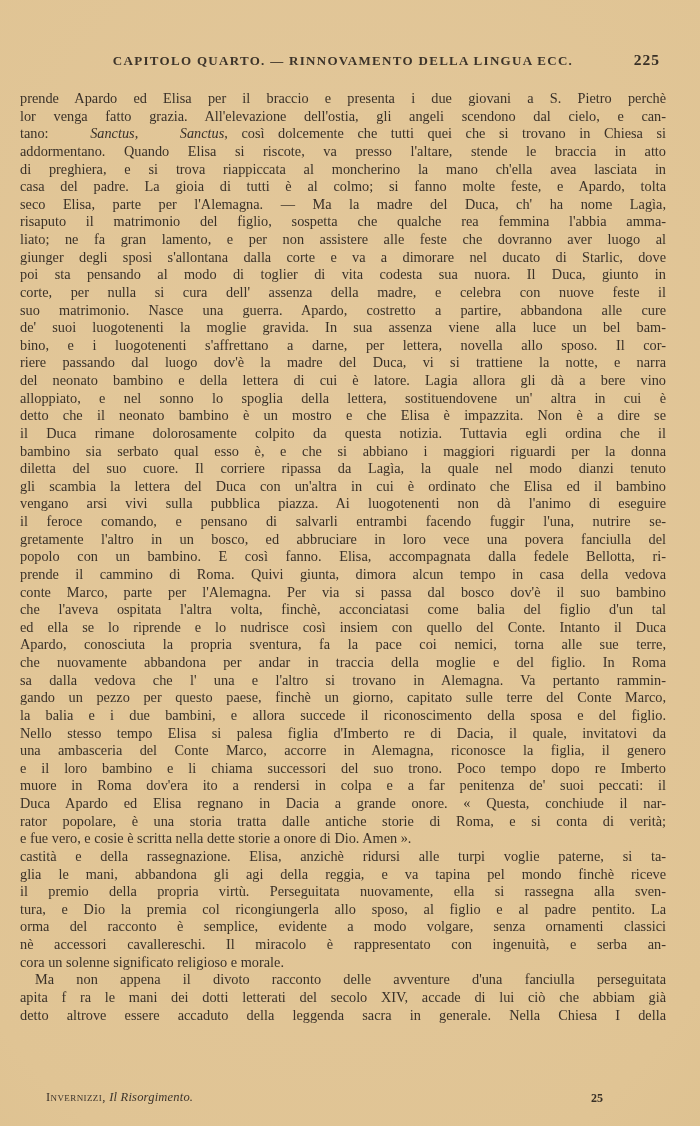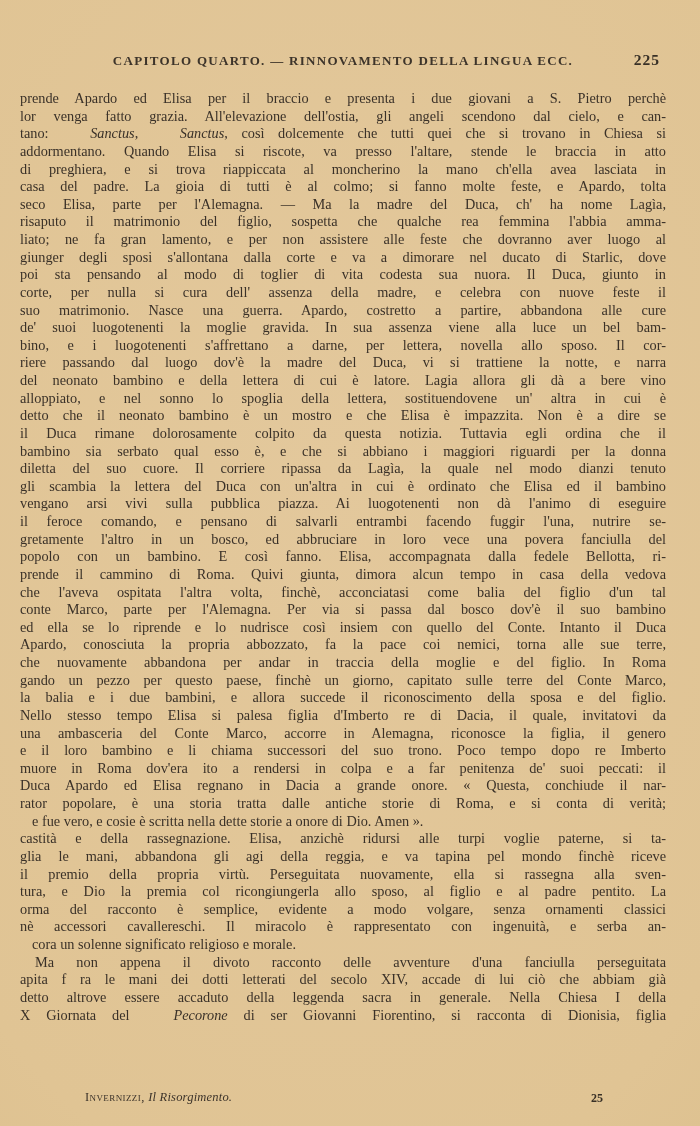--- a/index.html
+++ b/index.html
@@ -53,42 +53,40 @@
   .line {
     height: 17.63px;
     line-height: 17.63px;
     text-align: justify;
     text-align-last: justify;
     overflow: visible;
   }
   .line.no-justify {
     text-align: right;
     text-align-last: left;
-    margin-left: 12px;
   }
   .line.indent {
     padding-left: 15px;
   }
   .it { font-style: italic; margin-left: 28px; }
   .page-footer {
     position: absolute;
     top: 1090px;
     left: 20px;
     width: 646px;
     height: 16px;
     font-size: 12.5px;
   }
   .footer-signature {
     position: absolute;
     left: 26px;
     top: 0;
     font-variant: small-caps;
     letter-spacing: 0.4px;
     color: #3c332a;
-    margin-left: 39px;
   }
   .footer-work {
     font-style: italic;
     font-variant: normal;
     letter-spacing: 0.2px;
   }
   .footer-sheet-number {
     position: absolute;
     right: 63px;
     top: 1px;
@@ -129,45 +127,45 @@
       <div class="line"><span>detto che il neonato bambino è un mostro e che Elisa è impazzita. Non è a dire se</span></div>
       <div class="line"><span>il Duca rimane dolorosamente colpito da questa notizia. Tuttavia egli ordina che il</span></div>
       <div class="line"><span>bambino sia serbato qual esso è, e che si abbiano i maggiori riguardi per la donna</span></div>
       <div class="line"><span>diletta del suo cuore. Il corriere ripassa da Lagìa, la quale nel modo dianzi tenuto</span></div>
       <div class="line"><span>gli scambia la lettera del Duca con un'altra in cui è ordinato che Elisa ed il bambino</span></div>
       <div class="line"><span>vengano arsi vivi sulla pubblica piazza. Ai luogotenenti non dà l'animo di eseguire</span></div>
       <div class="line"><span>il feroce comando, e pensano di salvarli entrambi facendo fuggir l'una, nutrire se-</span></div>
       <div class="line"><span>gretamente l'altro in un bosco, ed abbruciare in loro vece una povera fanciulla del</span></div>
       <div class="line"><span>popolo con un bambino. E così fanno. Elisa, accompagnata dalla fedele Bellotta, ri-</span></div>
       <div class="line"><span>prende il cammino di Roma. Quivi giunta, dimora alcun tempo in casa della vedova</span></div>
+      <div class="line"><span>conte Marco, parte per l'Alemagna. Per via si passa dal bosco dov'è il suo bambino</span></div>
       <div class="line"><span>che l'aveva ospitata l'altra volta, finchè, acconciatasi come balia del figlio d'un tal</span></div>
-      <div class="line"><span>conte Marco, parte per l'Alemagna. Per via si passa dal bosco dov'è il suo bambino</span></div>
       <div class="line"><span>ed ella se lo riprende e lo nudrisce così insiem con quello del Conte. Intanto il Duca</span></div>
-      <div class="line"><span>Apardo, conosciuta la propria abbozzato, fa la pace coi nemici, torna alle sue terre,</span></div>
+      <div class="line"><span>Apardo, conosciuta la propria sventura, fa la pace coi nemici, torna alle sue terre,</span></div>
       <div class="line"><span>che nuovamente abbandona per andar in traccia della moglie e del figlio. In Roma</span></div>
+      <div class="line"><span>sa dalla vedova che l' una e l'altro si trovano in Alemagna. Va pertanto rammin-</span></div>
       <div class="line"><span>gando un pezzo per questo paese, finchè un giorno, capitato sulle terre del Conte Marco,</span></div>
       <div class="line"><span>la balia e i due bambini, e allora succede il riconoscimento della sposa e del figlio.</span></div>
       <div class="line"><span>Nello stesso tempo Elisa si palesa figlia d'Imberto re di Dacia, il quale, invitatovi da</span></div>
       <div class="line"><span>una ambasceria del Conte Marco, accorre in Alemagna, riconosce la figlia, il genero</span></div>
       <div class="line"><span>e il loro bambino e li chiama successori del suo trono. Poco tempo dopo re Imberto</span></div>
       <div class="line"><span>muore in Roma dov'era ito a rendersi in colpa e a far penitenza de' suoi peccati: il</span></div>
       <div class="line"><span>Duca Apardo ed Elisa regnano in Dacia a grande onore. « Questa, conchiude il nar-</span></div>
       <div class="line"><span>rator popolare, è una storia tratta dalle antiche storie di Roma, e si conta di verità;</span></div>
       <div class="line no-justify"><span>e fue vero, e cosie è scritta nella dette storie a onore di Dio. Amen ».</span></div>
       <div class="line"><span>castità e della rassegnazione. Elisa, anzichè ridursi alle turpi voglie paterne, si ta-</span></div>
       <div class="line"><span>glia le mani, abbandona gli agi della reggia, e va tapina pel mondo finchè riceve</span></div>
       <div class="line"><span>il premio della propria virtù. Perseguitata nuovamente, ella si rassegna alla sven-</span></div>
       <div class="line"><span>tura, e Dio la premia col ricongiungerla allo sposo, al figlio e al padre pentito. La</span></div>
       <div class="line"><span>orma del racconto è semplice, evidente a modo volgare, senza ornamenti classici</span></div>
       <div class="line"><span>nè accessori cavallereschi. Il miracolo è rappresentato con ingenuità, e serba an-</span></div>
       <div class="line no-justify"><span>cora un solenne significato religioso e morale.</span></div>
       <div class="line indent"><span>Ma non appena il divoto racconto delle avventure d'una fanciulla perseguitata</span></div>
       <div class="line"><span>apita f ra le mani dei dotti letterati del secolo XIV, accade di lui ciò che abbiam già</span></div>
       <div class="line"><span>detto altrove essere accaduto della leggenda sacra in generale. Nella Chiesa I della</span></div>
-      <div class="line"><span>X Giornata del </span><span class="it">Pecorone</span><span> di ser Giovanni Fiorentino, si racconta di Dionisia, figlia</span></div>
     </div>
 
   <div class="page-footer">
     <div class="footer-signature">
       <span>Invernizzi,</span>
       <span class="footer-work">Il Risorgimento.</span>
     </div>
     <div class="footer-sheet-number">25</div>
   </div>
 

